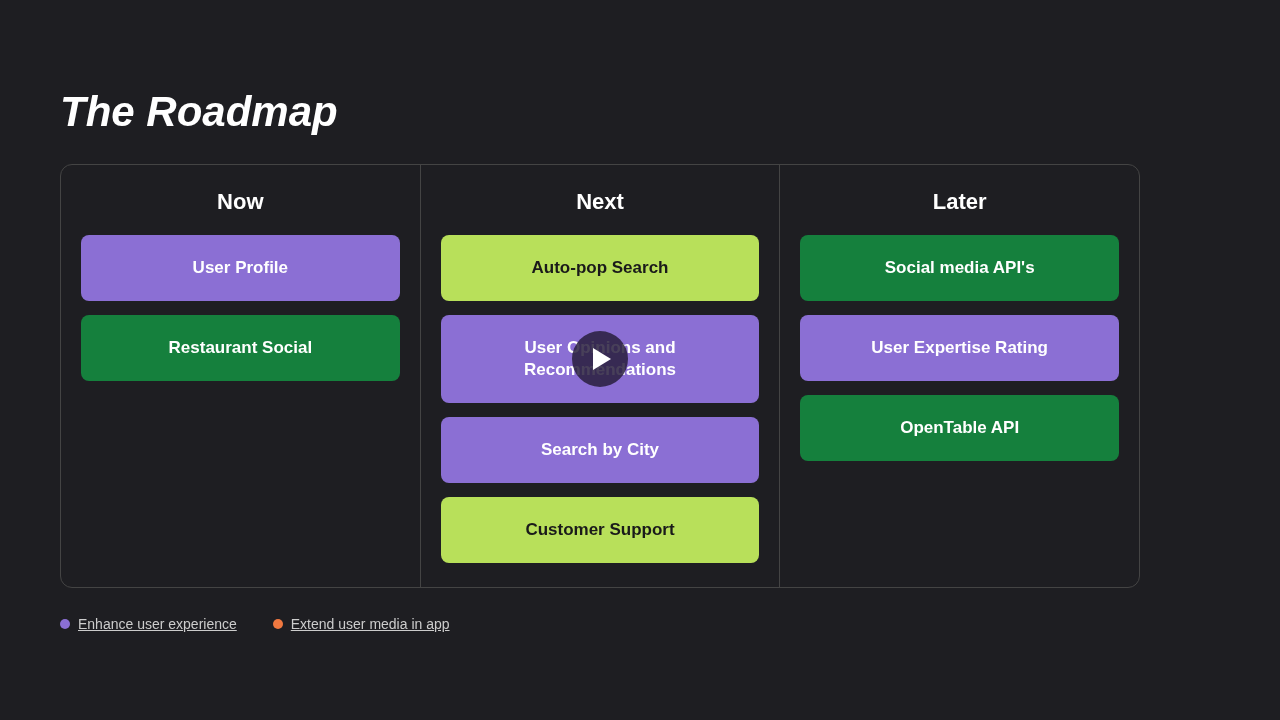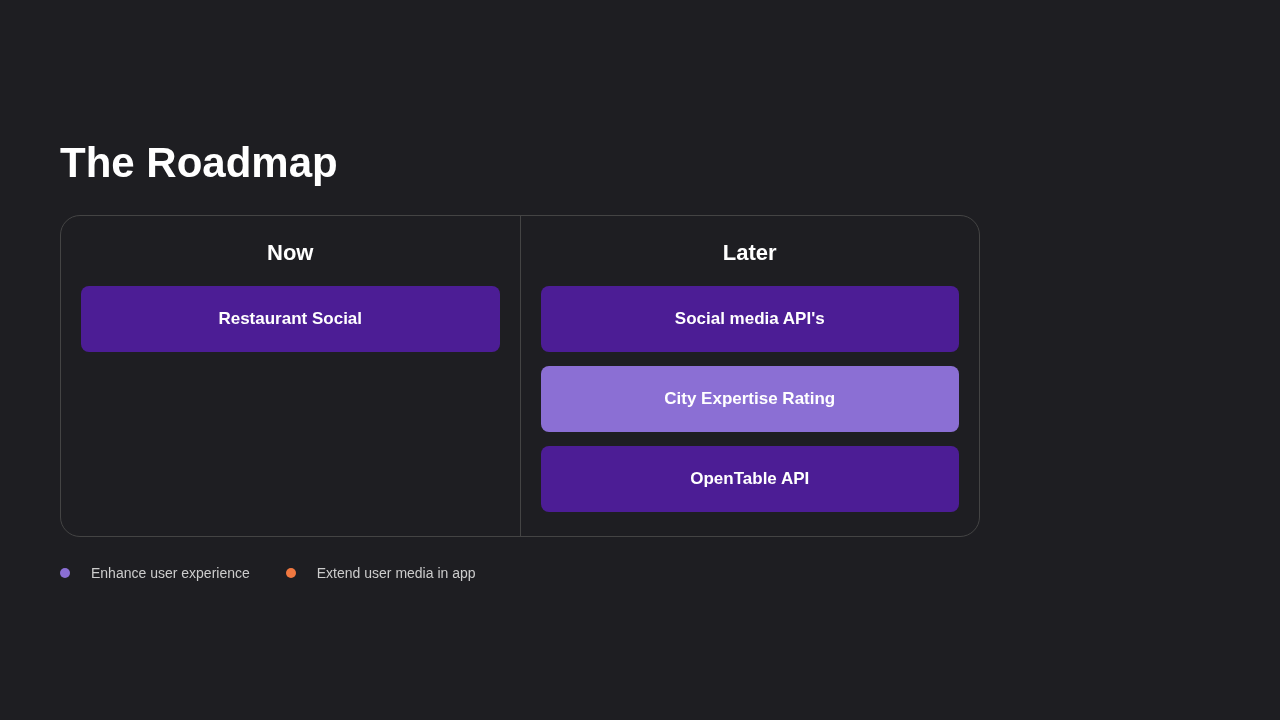--- a/index.html
+++ b/index.html
@@ -16,28 +16,29 @@
       justify-content: center;
       align-items: flex-start;
       padding: 40px 60px;
     }
 
     h1 {
       font-size: 42px;
       font-weight: 700;
       margin-bottom: 28px;
       color: #ffffff;
+      font-style: italic;
     }
 
     .roadmap-table {
       display: flex;
       border: 1.5px solid #444;
-      border-radius: 20px;
+      border-radius: 12px;
       overflow: hidden;
-      width: 920px;
+      width: 1080px;
     }
 
     .col {
       flex: 1;
       display: flex;
       flex-direction: column;
       padding: 24px 20px;
       gap: 14px;
       border-right: 1.5px solid #444;
     }
@@ -60,21 +61,21 @@
       text-align: center;
       font-size: 17px;
       font-weight: 600;
       line-height: 1.3;
       position: relative;
       cursor: pointer;
     }
 
     .purple { background-color: #8b6fd4; color: #ffffff; }
     .green { background-color: #b8e05a; color: #1a1a1a; }
-    .orange { background-color: #4c1d95; color: #ffffff; }
+    .orange { background-color: #15803d; color: #ffffff; }
 
     .play-overlay {
       position: absolute;
       top: 50%;
       left: 50%;
       transform: translate(-50%, -50%);
       width: 56px;
       height: 56px;
       background: rgba(40, 30, 60, 0.85);
       border-radius: 50%;
@@ -98,43 +99,54 @@
       align-items: center;
       gap: 36px;
       margin-top: 28px;
       font-size: 14px;
       color: #cccccc;
     }
 
     .legend-item {
       display: flex;
       align-items: center;
-      gap: 21px;
+      gap: 8px;
+      text-decoration: underline;
     }
 
     .legend-dot {
       width: 10px;
       height: 10px;
       border-radius: 50%;
     }
   </style>
 </head>
 <body>
 
 <h1>The Roadmap</h1>
 
 <div class="roadmap-table">
 <div class="col">
       <div class="col-header">Now</div>
+      <div class="card purple">User Profile</div>
       <div class="card orange">Restaurant Social</div>
+    </div>
+    <div class="col">
+      <div class="col-header">Next</div>
+      <div class="card green">Auto-pop Search</div>
+      <div class="card purple">User Opinions and Recommendations<div class="play-overlay">
+          <div class="play-triangle"></div>
+        </div></div>
+      <div class="card purple">Search by City</div>
+      <div class="card green">Customer Support</div>
     </div>
     <div class="col">
       <div class="col-header">Later</div>
       <div class="card orange">Social media API's</div>
-      <div class="card purple">City Expertise Rating</div>
+      <div class="card purple">User Expertise Rating</div>
       <div class="card orange">OpenTable API</div>
     </div>
   </div>
 
 <div class="legend">
 <div class="legend-item">
       <div class="legend-dot" style="background-color: rgb(139, 111, 212);"></div>
       <span>Enhance user experience</span>
     </div>
     <div class="legend-item">

